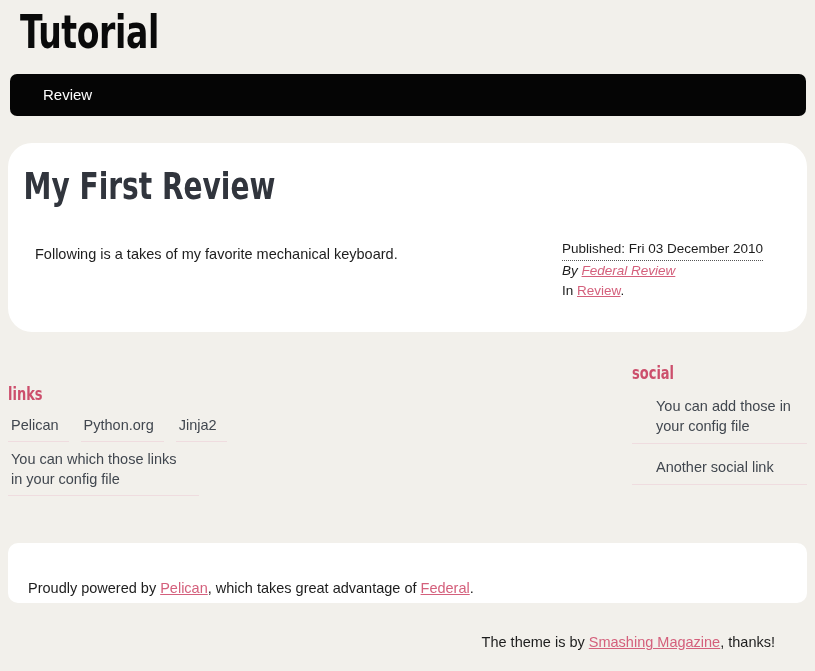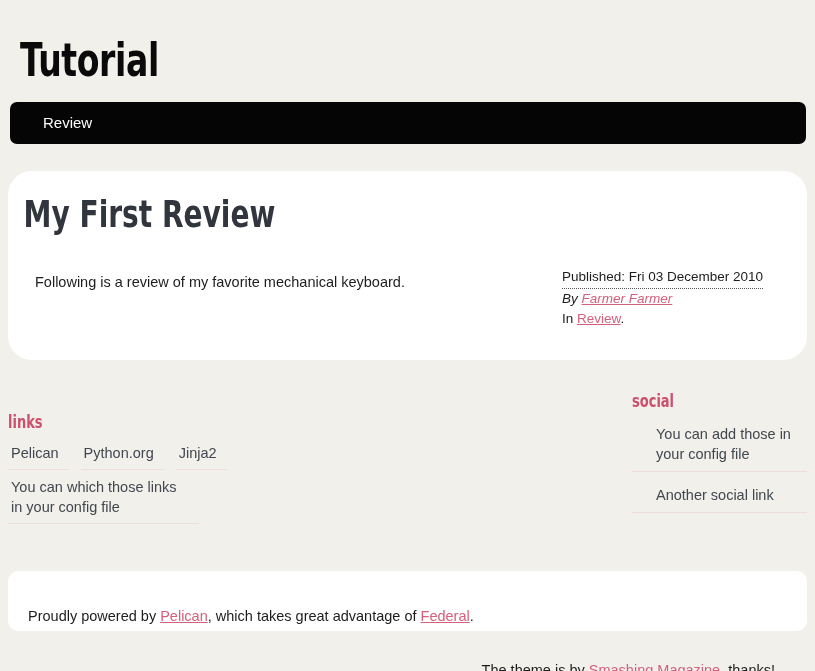--- a/index.html
+++ b/index.html
@@ -12,21 +12,20 @@
     background: #f2f0eb;
     font-family: "Liberation Sans", sans-serif;
     color: #222;
     overflow: hidden;
     position: relative;
   }
 
   .page {
     width: 784px;
     position: relative;
-    margin-top: 28px;
   }
 
   
   .site-title-wrap {
     padding: 6px 0 0 20px;
   }
   .site-title {
     font-family: "DejaVu Sans Condensed", "Liberation Sans Narrow", "Liberation Sans", sans-serif;
     font-weight: bold;
     font-size: 46px;
@@ -246,30 +245,30 @@
   <nav class="nav-bar">
     <ul class="nav-list">
       <li class="nav-item">
         <a class="nav-link" href="#">Review</a>
       </li>
     </ul>
   </nav>
 
   <article class="card article-card">
     <h1 class="article-title">My First Review</h1>
-    <p class="article-body">Following is a review of my favorite mechanical keyboard.</p>
+    <p class="article-body">Following is a takes of my favorite mechanical keyboard.</p>
   </article>
 
   <div class="article-meta">
     <div class="meta-line">
       <span class="meta-published">Published: Fri 03 December 2010</span>
     </div>
     <div class="meta-line">
       <span class="meta-by-label">By</span>
-      <a class="meta-author" href="#">Farmer Farmer</a>
+      <a class="meta-author" href="#">Federal Review</a>
     </div>
     <div class="meta-line">
       <span>In</span>
       <a class="meta-category" href="#">Review</a><span>.</span>
     </div>
   </div>
 
   <section class="links-section">
     <h2 class="widget-heading">links</h2>
     <ul class="links-list">

